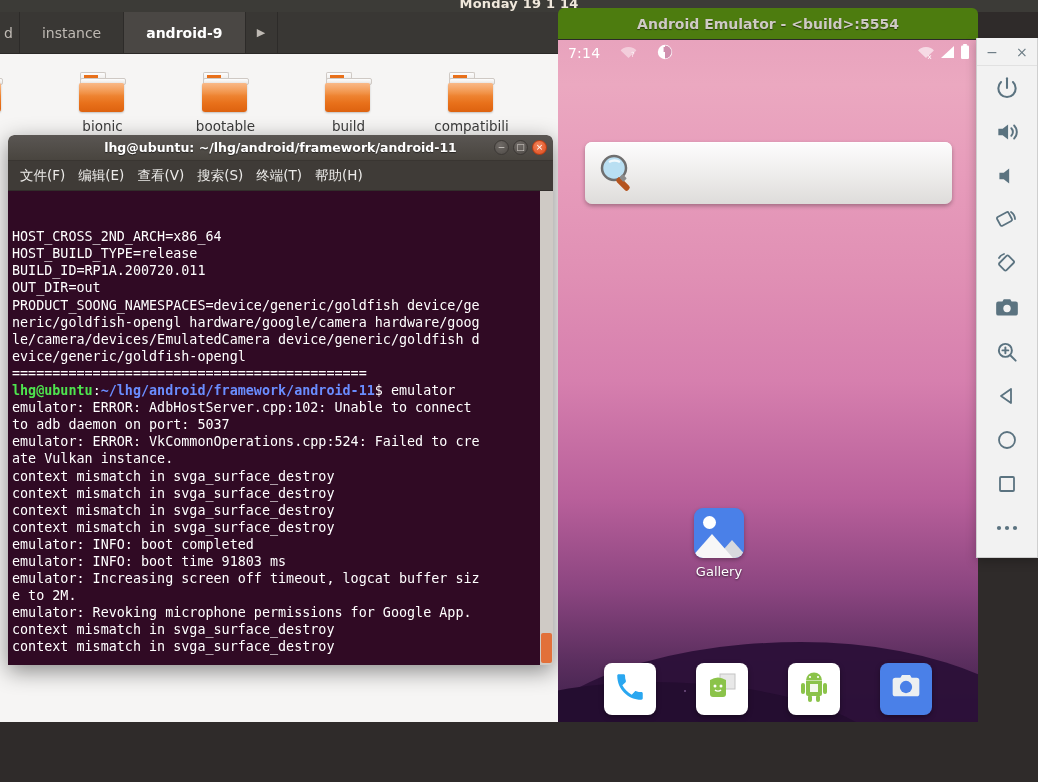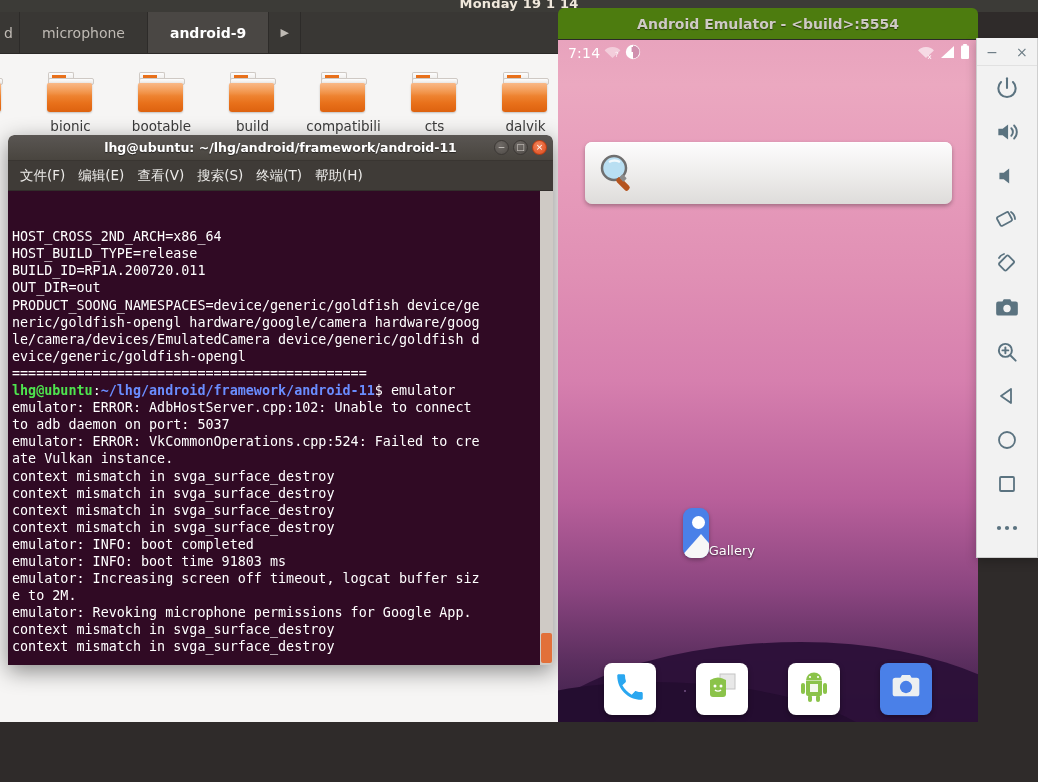--- a/index.html
+++ b/index.html
@@ -51,20 +51,21 @@
     width: 32px; color: #bfbab4; font-size: 11px;
     border-right: 1px solid #2d2b29;
   }
   .naut-body {
     position: relative; height: 668px; background: #f6f5f4;
     padding: 10px 0 0 0;
   }
   .folder-row {
     display: flex; align-items: flex-start;
     padding-left: 0px;
+    gap: 32px;
   }
   .folder-item {
     width: 91px; flex: 0 0 91px;
     display: flex; flex-direction: column; align-items: center;
     padding-top: 8px;
   }
   .folder-item.clip-left { margin-left: -66px; }
   .folder-icon {
     position: relative; width: 48px; height: 41px;
   }
@@ -203,21 +204,21 @@
   }
   .speck {
     position: absolute; width: 2px; height: 2px; border-radius: 50%;
     background: rgba(180,140,200,.55);
   }
 
   
   .a-statusbar {
     position: relative; height: 26px;
     display: flex; align-items: center;
-    padding: 0 8px 0 10px; gap: 4px;
+    padding: 0 8px 0 10px; gap: 20px;
     color: #ffffff; font-size: 13px;
     z-index: 5;
   }
   .a-clock { font-size: 14px; font-weight: 500; letter-spacing: .2px; }
   .sb-right { margin-left: auto; display: flex; align-items: center; gap: 5px; }
   .sb-icon { display: block; }
 
   
   .search-widget {
     position: absolute; left: 27px; top: 102px; width: 367px; height: 62px;
@@ -239,21 +240,21 @@
   }
   .search-text {
     font-family: "DejaVu Serif", "Liberation Serif", serif;
     font-size: 23px; color: #b7b5b3;
     letter-spacing: .5px;
   }
 
   
   .app-gallery {
     position: absolute; left: 683px; top: 476px; width: 72px;
-    display: flex; flex-direction: row; align-items: flex-end;
+    display: flex; flex-direction: column; align-items: center;
     z-index: 5;
   }
   .gal-icon {
     position: relative; width: 50px; height: 50px;
     background: #4a80e8; border-radius: 9px; overflow: hidden;
     box-shadow: 0 2px 4px rgba(0,0,0,.3);
   }
   .gal-sun { position: absolute; left: 9px; top: 8px; width: 13px; height: 13px;
     background: #ffffff; border-radius: 50%; }
   .gal-mtn1 { position: absolute; left: -3px; bottom: 0; width: 0; height: 0;
@@ -336,21 +337,21 @@
   <div class="ubuntu-panel">
     <div class="ubuntu-clock">Monday 19 1 14</div>
   </div>
 
   <div class="nautilus">
     <div class="naut-tabbar">
       <div class="naut-tab partial">
         <span>d</span>
       </div>
       <div class="naut-tab">
-        <span>microphone</span>
+        <span>instance</span>
       </div>
       <div class="naut-tab active">
         <span>android-9</span>
       </div>
       <div class="naut-tab-arrow">▶</div>
     </div>
 
     <div class="naut-body">
       <div class="folder-row">
         <div class="folder-item clip-left">

